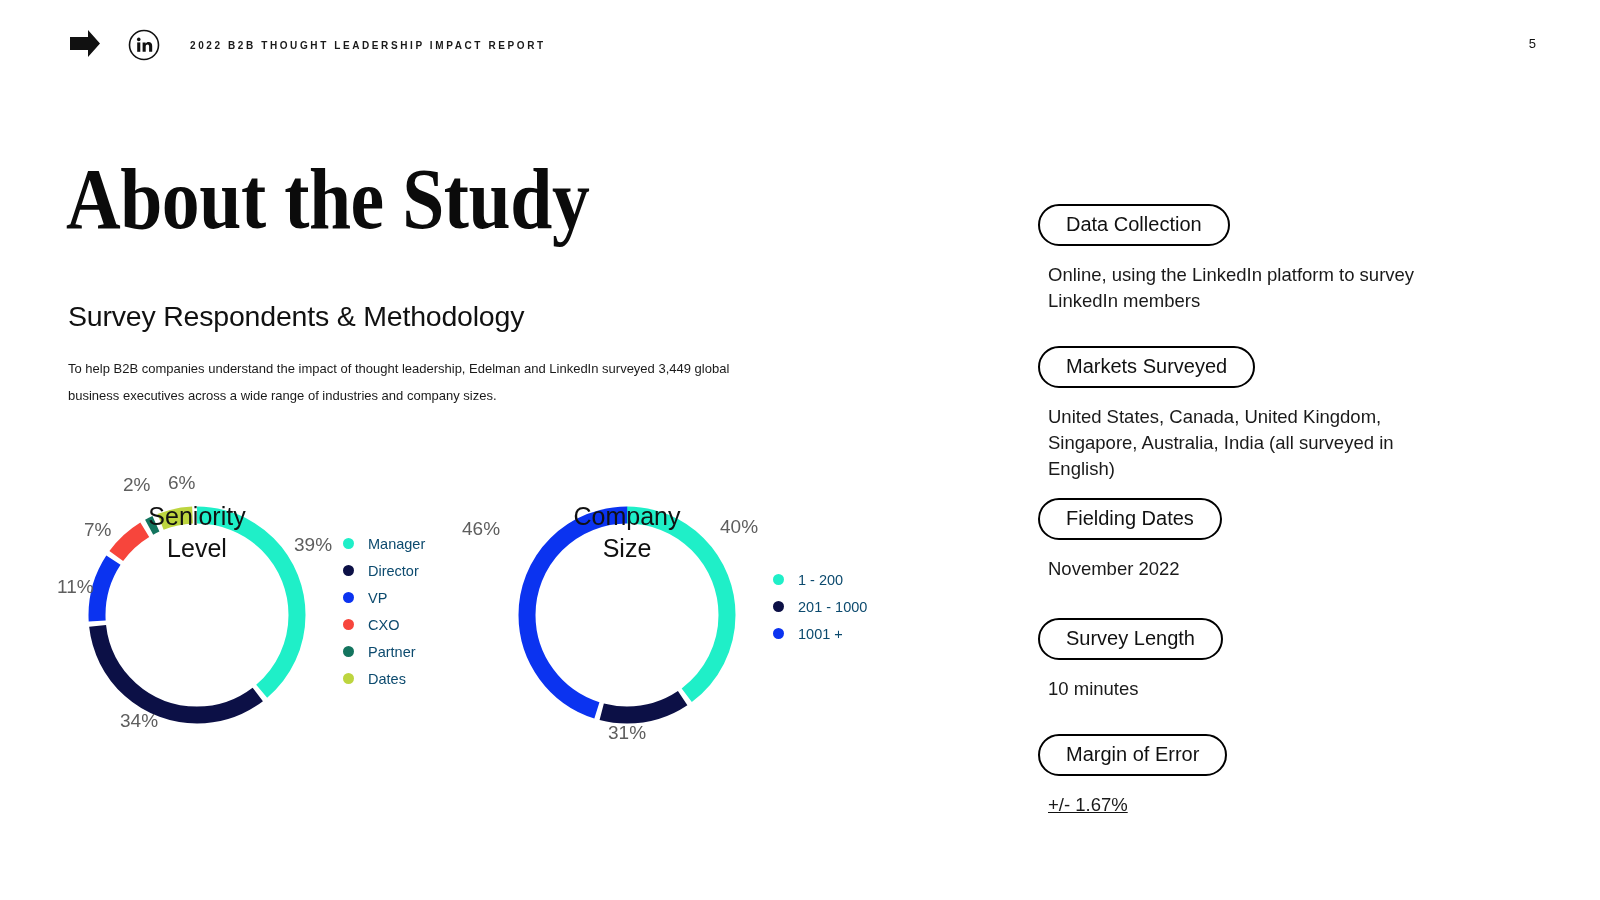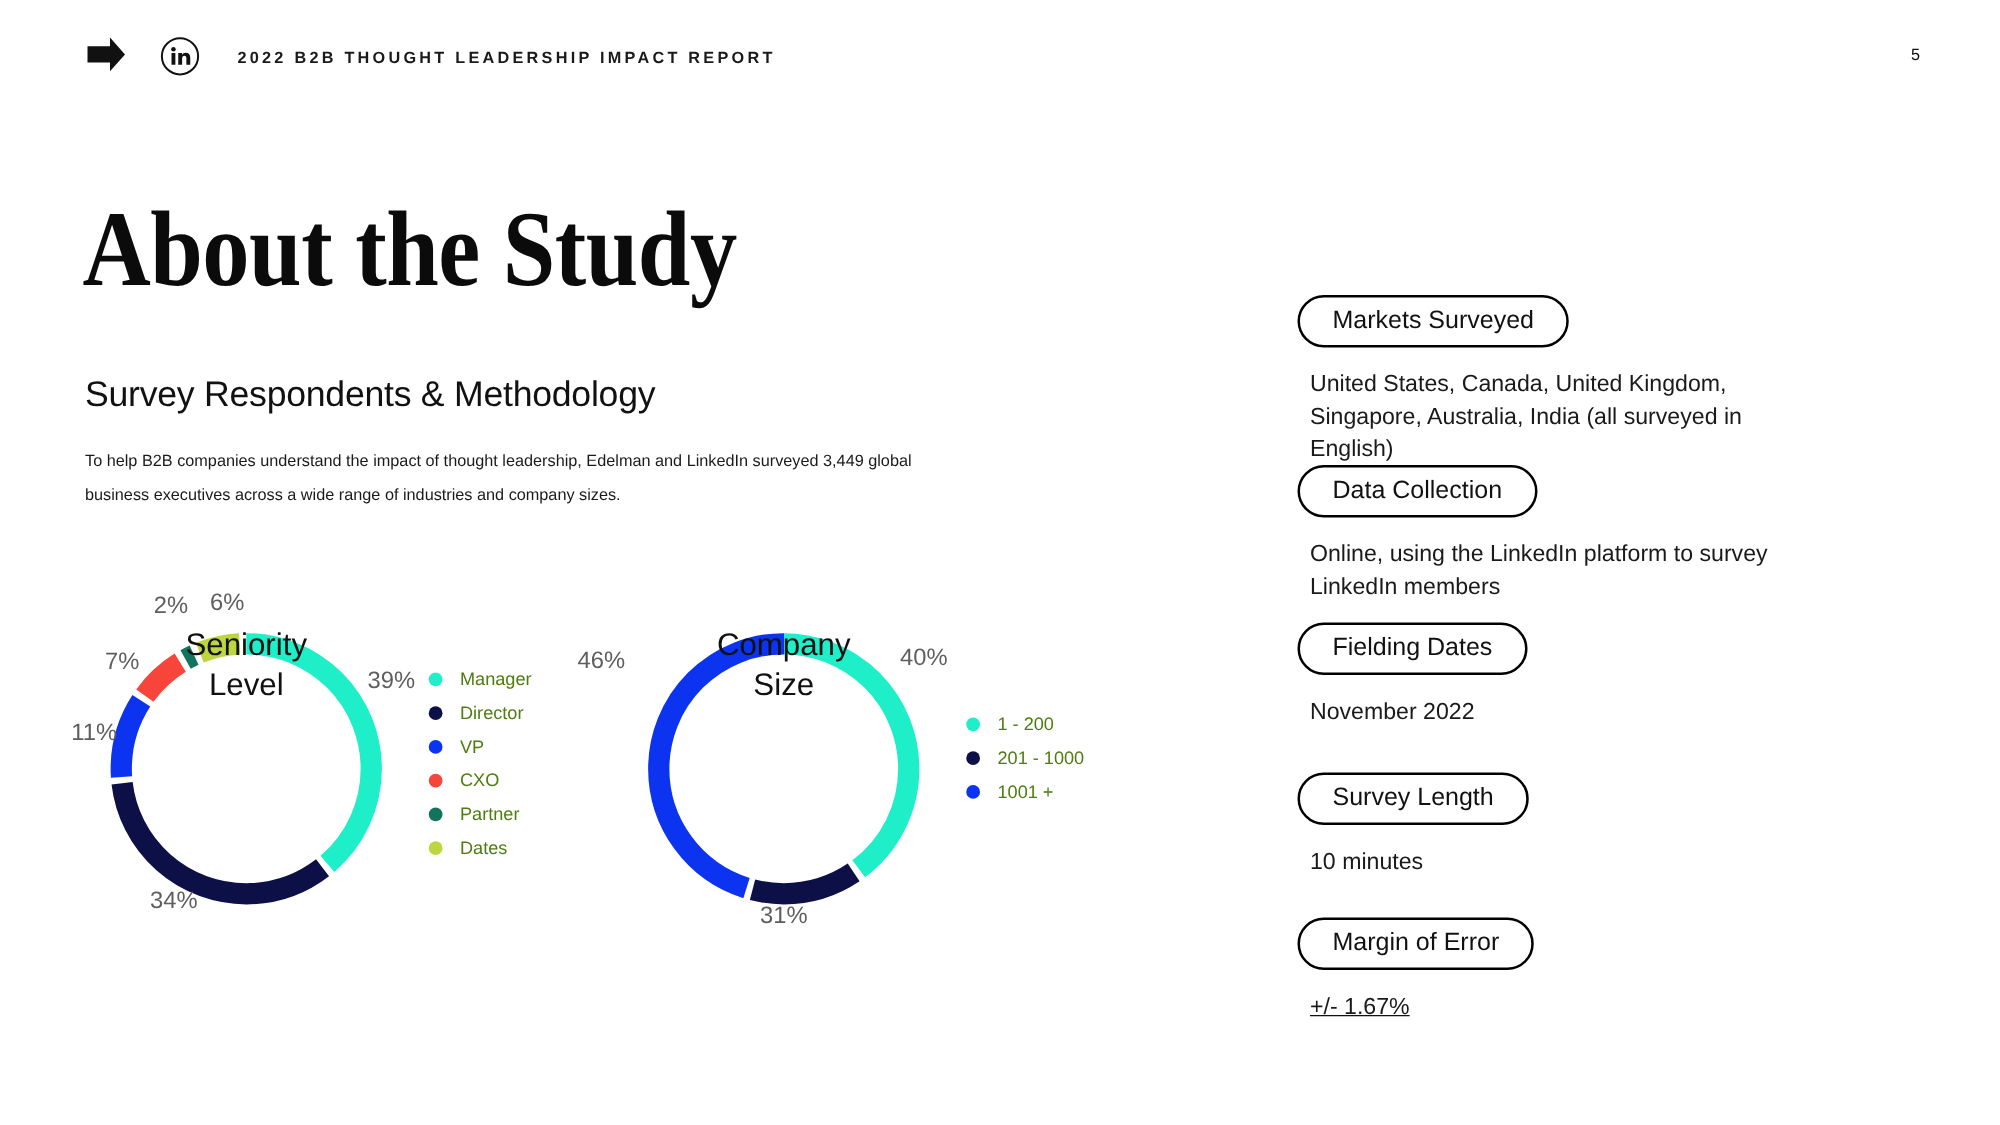--- a/index.html
+++ b/index.html
@@ -32,21 +32,21 @@
     display: block;
   }
   .linkedin-logo {
     width: 32px;
     height: 32px;
     display: block;
     margin-left: 26px;
   }
   .header-title {
     margin-left: 30px;
-    font-size: 13px;
+    font-size: 10px;
     font-weight: bold;
     letter-spacing: 2.6px;
     color: #1a1a1a;
     white-space: nowrap;
   }
   .page-number {
     position: absolute;
     top: 36px;
     right: 64px;
     font-size: 13px;
@@ -142,21 +142,21 @@
   }
   .legend-dot {
     width: 11px;
     height: 11px;
     border-radius: 50%;
     flex: 0 0 auto;
   }
   .legend-label {
     margin-left: 14px;
     font-size: 14.5px;
-    color: #4d7c0f;
+    color: #0c4a6e;
     white-space: nowrap;
   }
 
   
   .info-panel {
     position: absolute;
     left: 1038px;
     top: 204px;
     width: 420px;
   }
@@ -300,30 +300,30 @@
         <span class="legend-dot" style="background:#0B33F0"></span>
         <span class="legend-label">1001 +</span>
       </div>
     </div>
   </div>
 
 </div>
 
 <div class="info-panel">
 
+  <div class="info-item">
+    <div class="info-pill">Data Collection</div>
+    <div class="info-text">Online, using the LinkedIn platform to survey LinkedIn members</div>
+  </div>
+
   <div class="info-item" style="margin-top:32px;">
     <div class="info-pill">Markets Surveyed</div>
     <div class="info-text">United States, Canada, United Kingdom, Singapore, Australia, India (all surveyed in English)</div>
   </div>
 
-  <div class="info-item">
-    <div class="info-pill">Data Collection</div>
-    <div class="info-text">Online, using the LinkedIn platform to survey LinkedIn members</div>
-  </div>
-
   <div class="info-item" style="margin-top:16px;">
     <div class="info-pill">Fielding Dates</div>
     <div class="info-text">November 2022</div>
   </div>
 
   <div class="info-item" style="margin-top:36px;">
     <div class="info-pill">Survey Length</div>
     <div class="info-text">10 minutes</div>
   </div>
 

